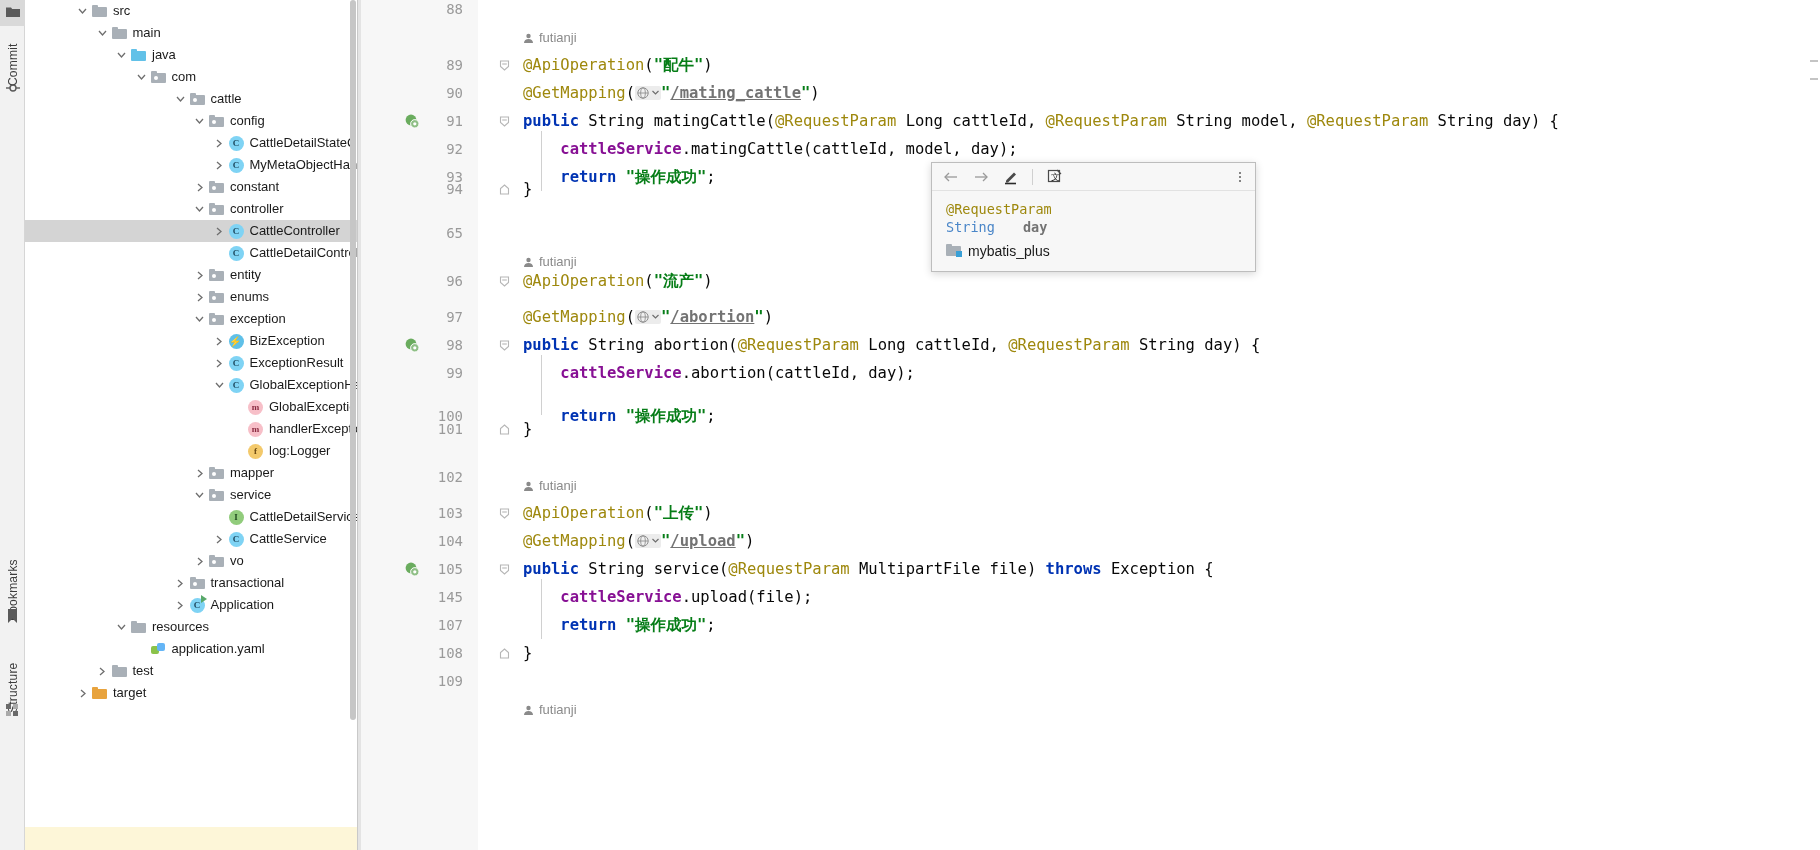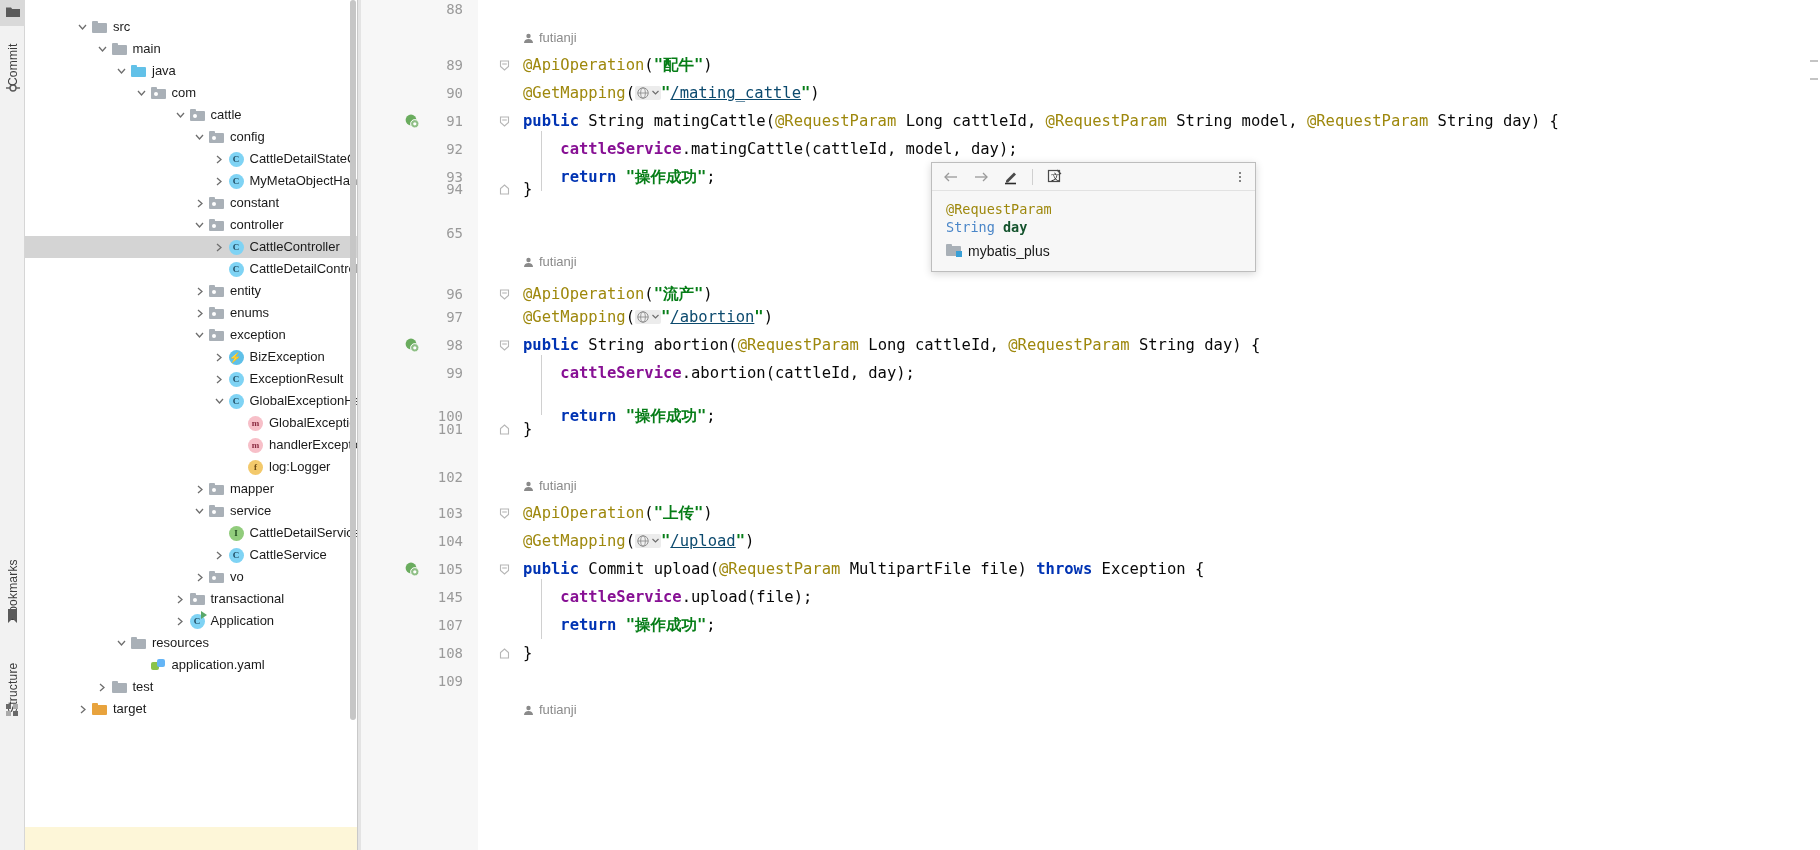--- a/index.html
+++ b/index.html
@@ -38,21 +38,21 @@
   .strip-icon.commit-i { top: 80px; }
   .strip-icon.bm-i { top: 608px; }
   .strip-icon.st-i { top: 703px; }
 
   
   .project-panel {
     width: 333px; flex: 0 0 333px; height: 850px;
     background: #ffffff; position: relative; overflow: hidden;
     border-right: 1px solid #c9c9c9;
   }
-  .tree { position: relative; padding-top: 16px; }
+  .tree { position: relative; padding-top: 0; }
   .tree-row {
     height: 22px; display: flex; align-items: center;
     font-size: 13px; color: #1a1a1a; white-space: nowrap;
     position: relative;
   }
   .tree-row.selected { background: #d4d4d4; }
   .arrow {
     width: 13px; height: 13px; flex: 0 0 13px;
     display: inline-flex; align-items: center; justify-content: center;
     color: #6e6e6e; margin-right: 2px;
@@ -158,21 +158,21 @@
     position: absolute; left: 165px; height: 28px;
     font-family: "Liberation Sans", sans-serif; font-size: 13px;
     color: #8a8a8a; display: flex; align-items: center; gap: 5px;
   }
   .person-ic { display: inline-block; width: 11px; height: 11px; }
 
   
   .kw      { color: #0033b3; font-weight: bold; }
   .anno    { color: #9e880d; }
   .str     { color: #067d17; font-weight: bold; }
-  .link    { color: #0c4a6e; font-weight: normal; text-decoration: underline; text-align: right; }
+  .link    { color: #737373; font-weight: bold; text-decoration: underline; text-align: right; }
   .field   { color: #871094; font-weight: bold; }
   .plain   { color: #080808; }
   .punct   { color: #080808; }
 
   .globe {
     display: inline-flex; align-items: center; justify-content: center;
     background: #ececec; border-radius: 2px; padding: 0 1px;
     vertical-align: middle; position: relative; top: -1px;
   }
 
@@ -205,21 +205,21 @@
     justify-content: center; gap: 2px;
   }
   .doc-kebab i { width: 2px; height: 2px; background: #5e5e5e; border-radius: 50%; display:block; }
   .doc-body { padding: 9px 14px 6px 14px; }
   .doc-line {
     font-family: "DejaVu Sans Mono", monospace; font-size: 13.5px;
     line-height: 18px; white-space: pre;
   }
   .doc-anno { color: #9e880d; }
   .doc-type { color: #4a86c8; }
-  .doc-name { color: #14532d; font-weight: bold; }
+  .doc-name { color: #737373; font-weight: bold; margin-left: 20px; }
   .doc-mod {
     display: flex; align-items: center; gap: 7px;
     margin-top: 7px; font-family: "Liberation Sans", sans-serif;
     font-size: 14px; color: #1a1a1a;
   }
 
   
   .right-markers {
     position: absolute; right: 0; top: 0; width: 12px; height: 850px;
   }
@@ -776,21 +776,21 @@
         </div>
         <div class="line" style="top: 247px;">
           <span class="vcs-author">
             <span class="person-ic"><svg width="11" height="11" viewBox="0 0 11 11">
                 <circle cx="5.5" cy="3" r="2.2" fill="#8a8a8a"></circle>
                 <path d="M1 10c0-2.5 2-4 4.5-4S10 7.5 10 10z" fill="#8a8a8a"></path>
               </svg></span>
             <span>futianji</span>
           </span>
         </div>
-        <div class="line" style="top: 280px; text-decoration: underline;">
+        <div class="line" style="top: 267px; text-decoration: underline;">
           <span class="lineno">96</span>
           <span class="fold">
             <svg width="11" height="11" viewBox="0 0 11 11">
               <path d="M1.5 1h8v5.5L5.5 10 1.5 6.5z" fill="none" stroke="#b6b6b6" stroke-width="1.1"></path>
               <line x1="3.2" y1="4" x2="7.8" y2="4" stroke="#b6b6b6" stroke-width="1.1"></line>
             </svg>
           </span>
           <span class="code"><span class="anno">@ApiOperation</span><span class="punct">(</span><span class="str">"流产"</span><span class="punct">)</span></span>
         </div>
         <div class="line" style="top: 303px;">
@@ -877,21 +877,21 @@
               <circle cx="9.8" cy="9.8" r="4.2" fill="#8fbf86" stroke="#ffffff" stroke-width="1"></circle>
               <circle cx="9.8" cy="9.8" r="1.6" fill="#ffffff"></circle>
             </svg>
           </span>
           <span class="fold">
             <svg width="11" height="11" viewBox="0 0 11 11">
               <path d="M1.5 1h8v5.5L5.5 10 1.5 6.5z" fill="none" stroke="#b6b6b6" stroke-width="1.1"></path>
               <line x1="3.2" y1="4" x2="7.8" y2="4" stroke="#b6b6b6" stroke-width="1.1"></line>
             </svg>
           </span>
-          <span class="code"><span class="kw">public</span><span class="plain"> Commit upload(</span><span class="anno">@RequestParam</span><span class="plain"> MultipartFile file) </span><span class="kw">throws</span><span class="plain"> Exception {</span></span>
+          <span class="code"><span class="kw">public</span><span class="plain"> String service(</span><span class="anno">@RequestParam</span><span class="plain"> MultipartFile file) </span><span class="kw">throws</span><span class="plain"> Exception {</span></span>
         </div>
         <div class="line" style="top: 583px;">
           <span class="lineno">145</span>
           <span class="code"><span class="plain">    </span><span class="field">cattleService</span><span class="plain">.upload(file);</span></span>
         </div>
         <div class="line" style="top: 611px;">
           <span class="lineno">107</span>
           <span class="code"><span class="plain">    </span><span class="kw">return</span><span class="plain"> </span><span class="str">"操作成功"</span><span class="punct">;</span></span>
         </div>
         <div class="line" style="top: 639px;">

